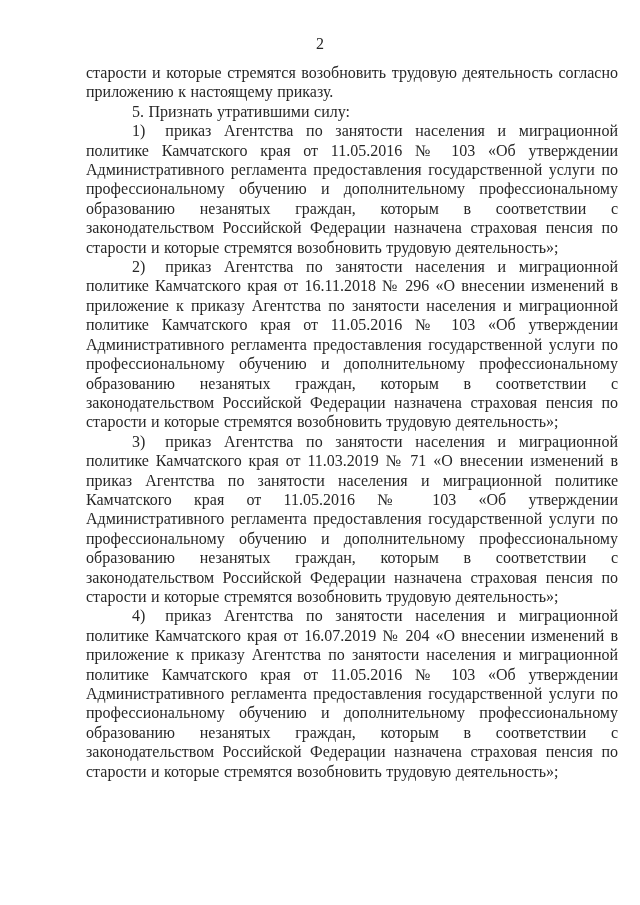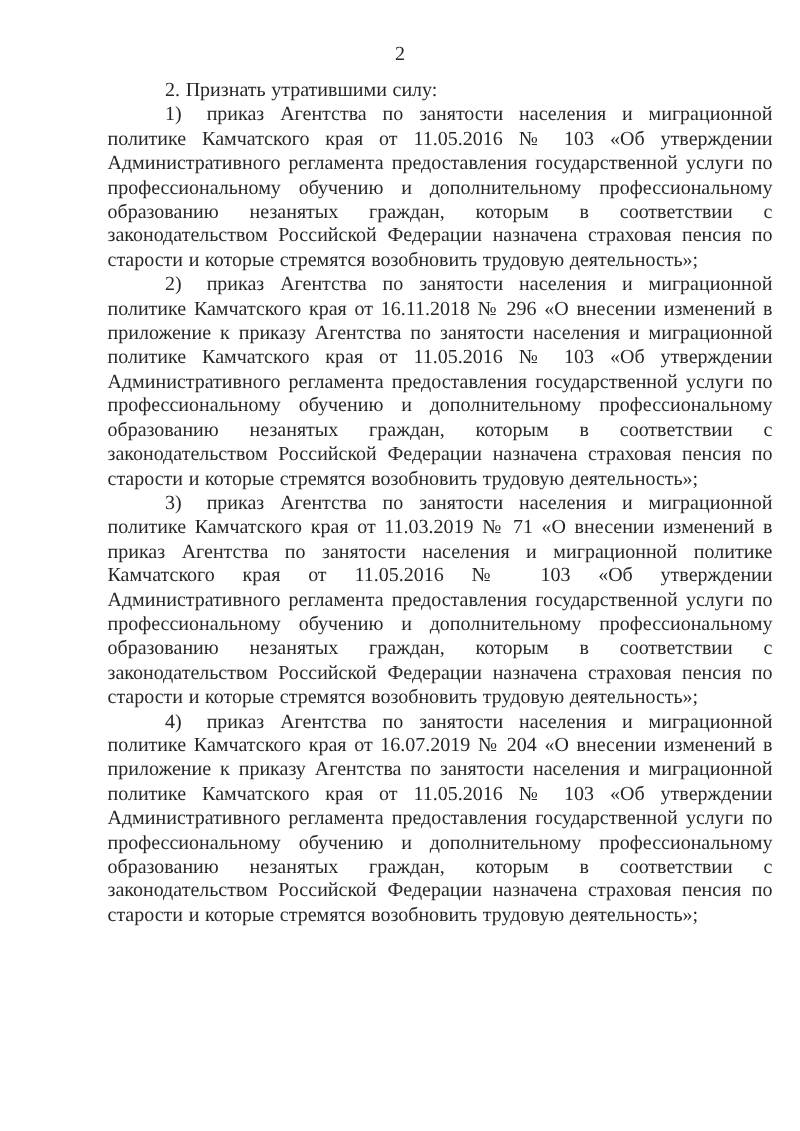--- a/index.html
+++ b/index.html
@@ -50,22 +50,23 @@
 </style>
 </head>
 <body>
 
 <div class="page">
 
   <div class="page-number">2</div>
 
   <div class="content">
 
+    <p class="para">старости и которые стремятся возобновить трудовую деятельность согласно приложению к настоящему приказу.</p>
 
-    <p class="para indent-para">2. Признать утратившими силу:</p>
+    <p class="para indent-para">5. Признать утратившими силу:</p>
 
     <p class="para item"><span class="num">1)</span><span class="tab"></span><span>приказ Агентства по занятости населения и миграционной политике Камчатского края от 11.05.2016 № 103 «Об утверждении Административного регламента предоставления государственной услуги по профессиональному обучению и дополнительному профессиональному образованию незанятых граждан, которым в соответствии с законодательством Российской Федерации назначена страховая пенсия по старости и которые стремятся возобновить трудовую деятельность»;</span></p>
 
     <p class="para item"><span class="num">2)</span><span class="tab"></span><span>приказ Агентства по занятости населения и миграционной политике Камчатского края от 16.11.2018 № 296 «О внесении изменений в приложение к приказу Агентства по занятости населения и миграционной политике Камчатского края от 11.05.2016 № 103 «Об утверждении Административного регламента предоставления государственной услуги по профессиональному обучению и дополнительному профессиональному образованию незанятых граждан, которым в соответствии с законодательством Российской Федерации назначена страховая пенсия по старости и которые стремятся возобновить трудовую деятельность»;</span></p>
 
     <p class="para item"><span class="num">3)</span><span class="tab"></span><span>приказ Агентства по занятости населения и миграционной политике Камчатского края от 11.03.2019 № 71 «О внесении изменений в приказ Агентства по занятости населения и миграционной политике Камчатского края от 11.05.2016 № 103 «Об утверждении Административного регламента предоставления государственной услуги по профессиональному обучению и дополнительному профессиональному образованию незанятых граждан, которым в соответствии с законодательством Российской Федерации назначена страховая пенсия по старости и которые стремятся возобновить трудовую деятельность»;</span></p>
 
     <p class="para item"><span class="num">4)</span><span class="tab"></span><span>приказ Агентства по занятости населения и миграционной политике Камчатского края от 16.07.2019 № 204 «О внесении изменений в приложение к приказу Агентства по занятости населения и миграционной политике Камчатского края от 11.05.2016 № 103 «Об утверждении Административного регламента предоставления государственной услуги по профессиональному обучению и дополнительному профессиональному образованию незанятых граждан, которым в соответствии с законодательством Российской Федерации назначена страховая пенсия по старости и которые стремятся возобновить трудовую деятельность»;</span></p>
 
 

